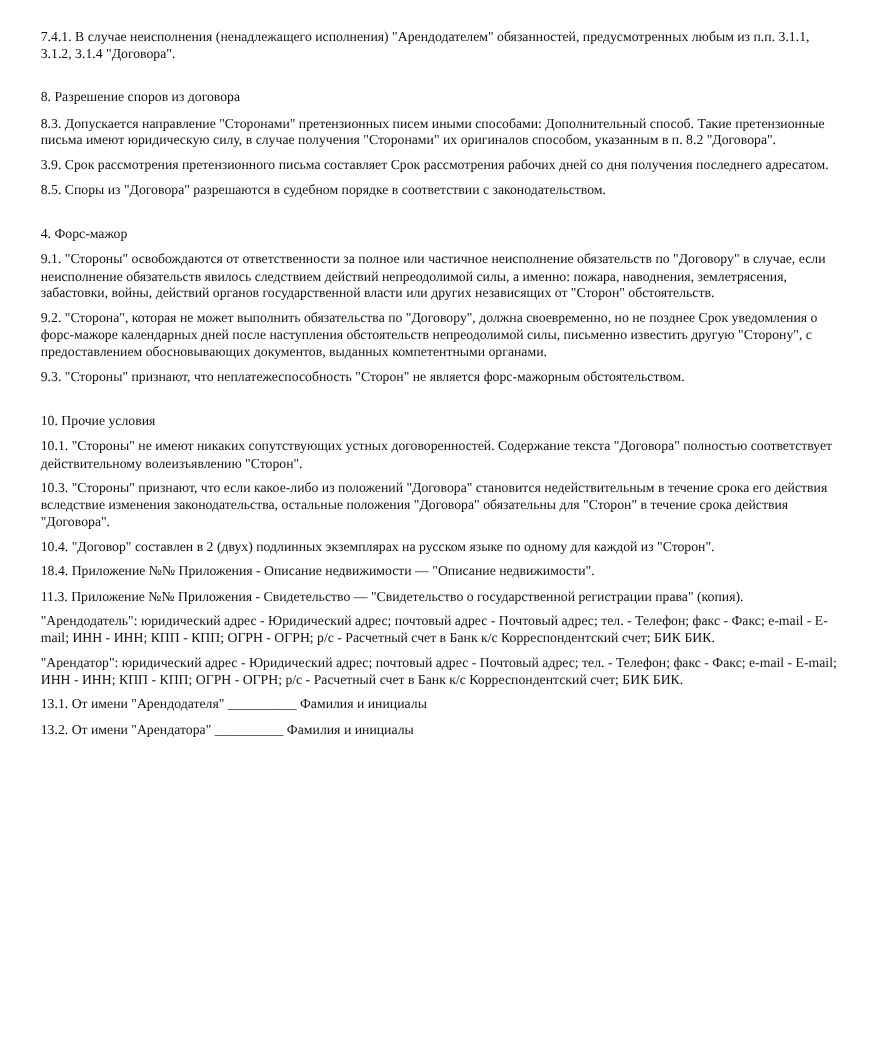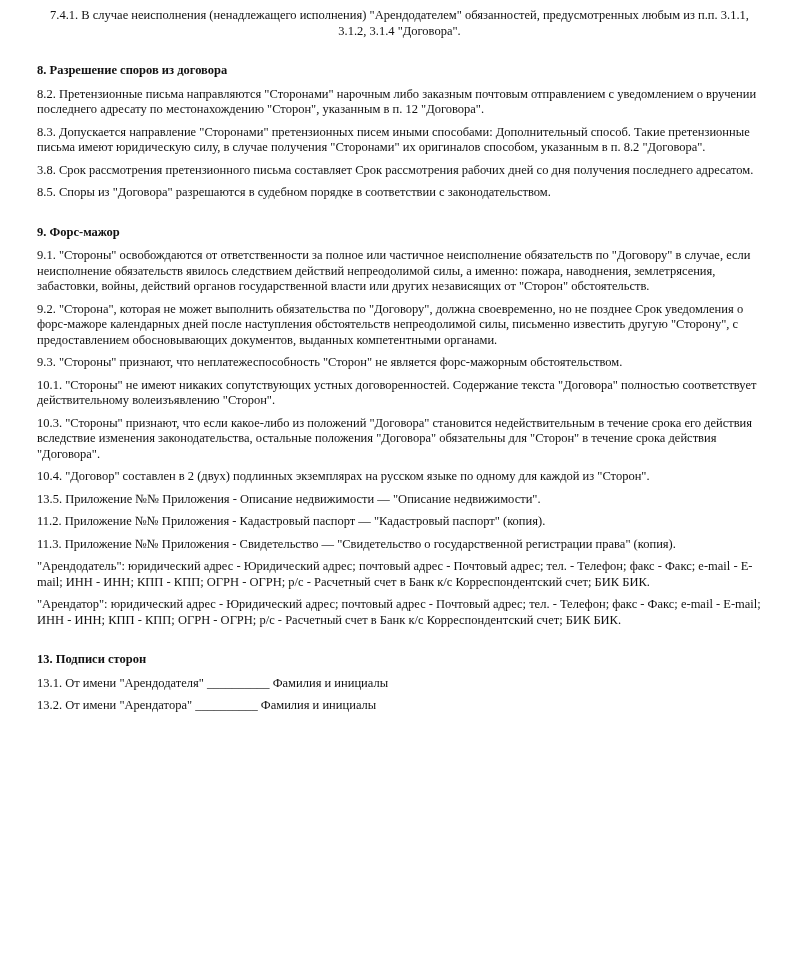--- a/index.html
+++ b/index.html
@@ -2,46 +2,44 @@
 <html><head>
 <meta charset="utf-8">
 <style>
   html, body { margin: 0; padding: 0; background: #ffffff; }
   body {
     width: 792px; height: 962px; overflow: hidden; position: relative;
     font-family: "Liberation Serif", serif; font-size: 12.5px; color: #111;
   }
   .page { position: absolute; left: 37px; right: 30px; top: -9px; }
   .p { margin: 0 0 7px 0; line-height: 15.5px; }
-  .h { font-weight: bold; margin: 24px 0 8px 0; line-height: 15.5px; }
+  .h { font-weight: normal; margin: 24px 0 8px 0; line-height: 15.5px; }
 </style>
 </head>
 <body>
 
 <div class="page">
-  <p class="p" style="margin-top:17px;text-align:center;">7.4.1. В случае неисполнения (ненадлежащего исполнения) "Арендодателем" обязанностей, предусмотренных любым из п.п. 3.1.1, 3.1.2, 3.1.4 "Договора".</p>
+  <p class="p" style="margin-top:35px;">7.4.1. В случае неисполнения (ненадлежащего исполнения) "Арендодателем" обязанностей, предусмотренных любым из п.п. 3.1.1, 3.1.2, 3.1.4 "Договора".</p>
 
   <div class="h">8. Разрешение споров из договора</div>
-  <p class="p">8.2. Претензионные письма направляются "Сторонами" нарочным либо заказным почтовым отправлением с уведомлением о вручении последнего адресату по местонахождению "Сторон", указанным в п. 12 "Договора".</p>
   <p class="p">8.3. Допускается направление "Сторонами" претензионных писем иными способами: Дополнительный способ.  Такие претензионные письма имеют юридическую силу, в случае получения "Сторонами" их оригиналов способом, указанным в п. 8.2 "Договора".</p>
-  <p class="p">3.8. Срок рассмотрения претензионного письма составляет Срок рассмотрения рабочих дней со дня получения последнего адресатом.</p>
+  <p class="p">3.9. Срок рассмотрения претензионного письма составляет Срок рассмотрения рабочих дней со дня получения последнего адресатом.</p>
   <p class="p">8.5. Споры из "Договора" разрешаются в судебном порядке в соответствии с законодательством.</p>
 
-  <div class="h">9. Форс-мажор</div>
+  <div class="h">4. Форс-мажор</div>
   <p class="p">9.1. "Стороны" освобождаются от ответственности за полное или частичное неисполнение обязательств по "Договору" в случае, если неисполнение обязательств явилось следствием действий непреодолимой силы, а именно: пожара, наводнения, землетрясения, забастовки, войны, действий органов государственной власти или других независящих от "Сторон" обстоятельств.</p>
   <p class="p">9.2. "Сторона", которая не может выполнить обязательства по "Договору", должна своевременно, но не позднее Срок уведомления о форс-мажоре календарных дней после наступления обстоятельств непреодолимой силы, письменно известить другую "Сторону", с предоставлением обосновывающих документов, выданных компетентными органами.</p>
   <p class="p">9.3. "Стороны" признают, что неплатежеспособность "Сторон" не является форс-мажорным обстоятельством.</p>
 
+  <div class="h">10. Прочие условия</div>
   <p class="p">10.1. "Стороны" не имеют никаких сопутствующих устных договоренностей. Содержание текста "Договора" полностью соответствует действительному волеизъявлению "Сторон".</p>
   <p class="p">10.3. "Стороны" признают, что если какое-либо из положений "Договора" становится недействительным в течение срока его действия вследствие изменения законодательства, остальные положения "Договора" обязательны для "Сторон" в течение срока действия "Договора".</p>
   <p class="p">10.4. "Договор" составлен в 2 (двух) подлинных экземплярах на русском языке по одному для каждой из "Сторон".</p>
 
-  <p class="p">13.5. Приложение №№ Приложения - Описание недвижимости — "Описание недвижимости".</p>
-  <p class="p">11.2. Приложение №№ Приложения - Кадастровый паспорт — "Кадастровый паспорт" (копия).</p>
+  <p class="p">18.4. Приложение №№ Приложения - Описание недвижимости — "Описание недвижимости".</p>
   <p class="p">11.3. Приложение №№ Приложения - Свидетельство — "Свидетельство о государственной регистрации права" (копия).</p>
 
   <p class="p">"Арендодатель": юридический адрес - Юридический адрес; почтовый адрес - Почтовый адрес; тел. - Телефон; факс - Факс; e-mail - E-mail; ИНН - ИНН; КПП - КПП; ОГРН - ОГРН; р/с - Расчетный счет в Банк к/с Корреспондентский счет; БИК БИК.</p>
   <p class="p">"Арендатор": юридический адрес - Юридический адрес; почтовый адрес - Почтовый адрес; тел. - Телефон; факс - Факс; e-mail - E-mail; ИНН - ИНН; КПП - КПП; ОГРН - ОГРН; р/с - Расчетный счет в Банк к/с Корреспондентский счет; БИК БИК.</p>
 
-  <div class="h">13. Подписи сторон</div>
   <p class="p">13.1. От имени "Арендодателя" __________ Фамилия и инициалы</p>
   <p class="p">13.2. От имени "Арендатора" __________ Фамилия и инициалы</p>
 </div>
 
 </body></html>

